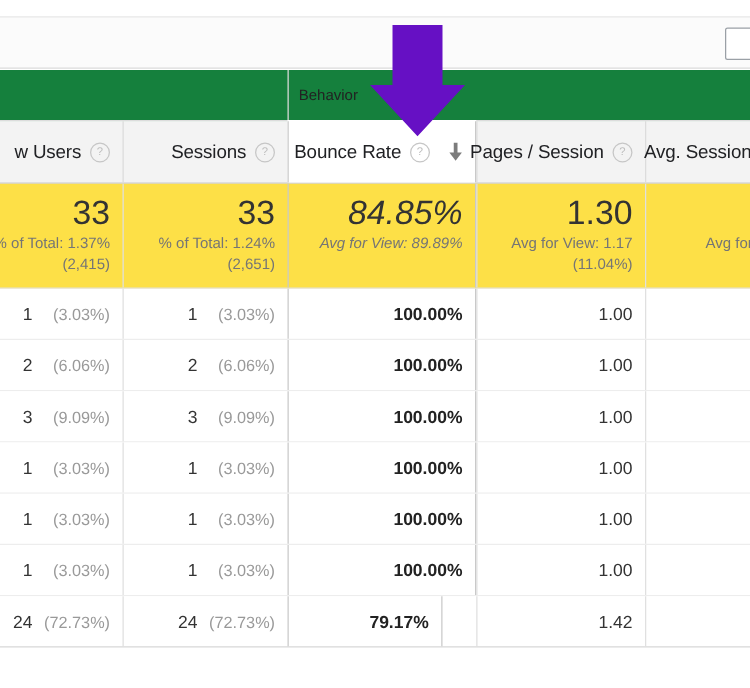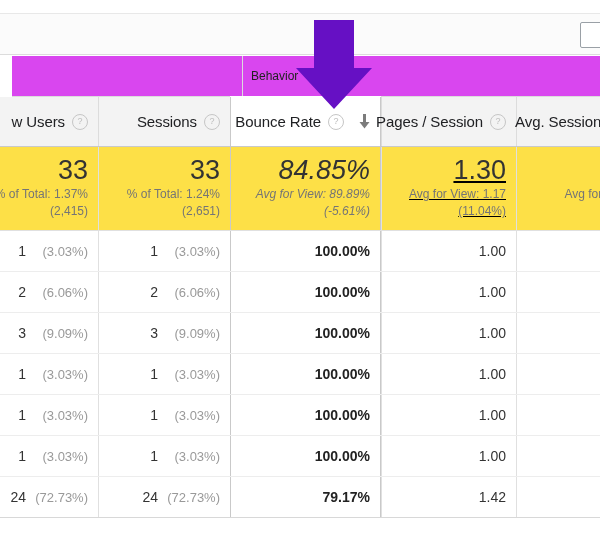--- a/index.html
+++ b/index.html
@@ -43,23 +43,22 @@
   .table {
     position: absolute;
     left: 0; top: 56px;
     width: 600px;
   }
 
   
   .group-row {
     position: relative;
     height: 40px;
-    background: #d946ef;
+    background: #15803d;
     border-bottom: 1px solid #dcdcdc;
-    margin-left: 12px;
   }
   .group-cell {
     position: absolute;
     top: 0; bottom: 0;
     display: flex;
     align-items: center;
     box-sizing: border-box;
   }
   .group-cell.bordered { border-left: 1px solid #dcdcdc; }
   .group-label {
@@ -256,23 +255,22 @@
           <div class="sum-sub">(2,415)</div>
         </div>
         <div class="sum-cell" style="left: 98px; width: 132px;">
           <div class="sum-big">33</div>
           <div class="sum-sub">% of Total: 1.24%</div>
           <div class="sum-sub">(2,651)</div>
         </div>
         <div class="sum-cell sorted" style="left: 230px; width: 151px;">
           <div class="sum-big">84.85%</div>
           <div class="sum-sub">Avg for View: 89.89%</div>
-          <div class="sum-sub">(-5.61%)</div>
-        </div>
-        <div class="sum-cell" style="left: 381px; width: 135px; text-decoration: underline;">
+        </div>
+        <div class="sum-cell" style="left: 381px; width: 135px;">
           <div class="sum-big">1.30</div>
           <div class="sum-sub">Avg for View: 1.17</div>
           <div class="sum-sub">(11.04%)</div>
         </div>
         <div class="sum-cell" style="left: 516px; width: 110px;">
           <div class="sum-big">0</div>
           <div class="sum-sub">Avg for Vi</div>
           <div class="sum-sub"></div>
         </div>
       </div>
@@ -393,21 +391,21 @@
         </div>
         <div class="data-row last">
           <div class="data-cell first" style="left: -28px; width: 126px;">
             <span class="cell-val">24</span>
             <span class="cell-pct">(72.73%)</span>
           </div>
           <div class="data-cell" style="left: 98px; width: 132px;">
             <span class="cell-val">24</span>
             <span class="cell-pct">(72.73%)</span>
           </div>
-          <div class="data-cell sorted" style="left: 230px; width: 151px;">
+          <div class="data-cell sorted" style="left: 230px; width: 124px;">
             <span class="cell-val bold">79.17%</span>
           </div>
           <div class="data-cell" style="left: 381px; width: 135px; justify-content: flex-end;">
             <span class="cell-val">1.42</span>
           </div>
           <div class="data-cell" style="left: 516px; width: 110px;">
             <span class="cell-val"></span>
           </div>
         </div>
       </div>

